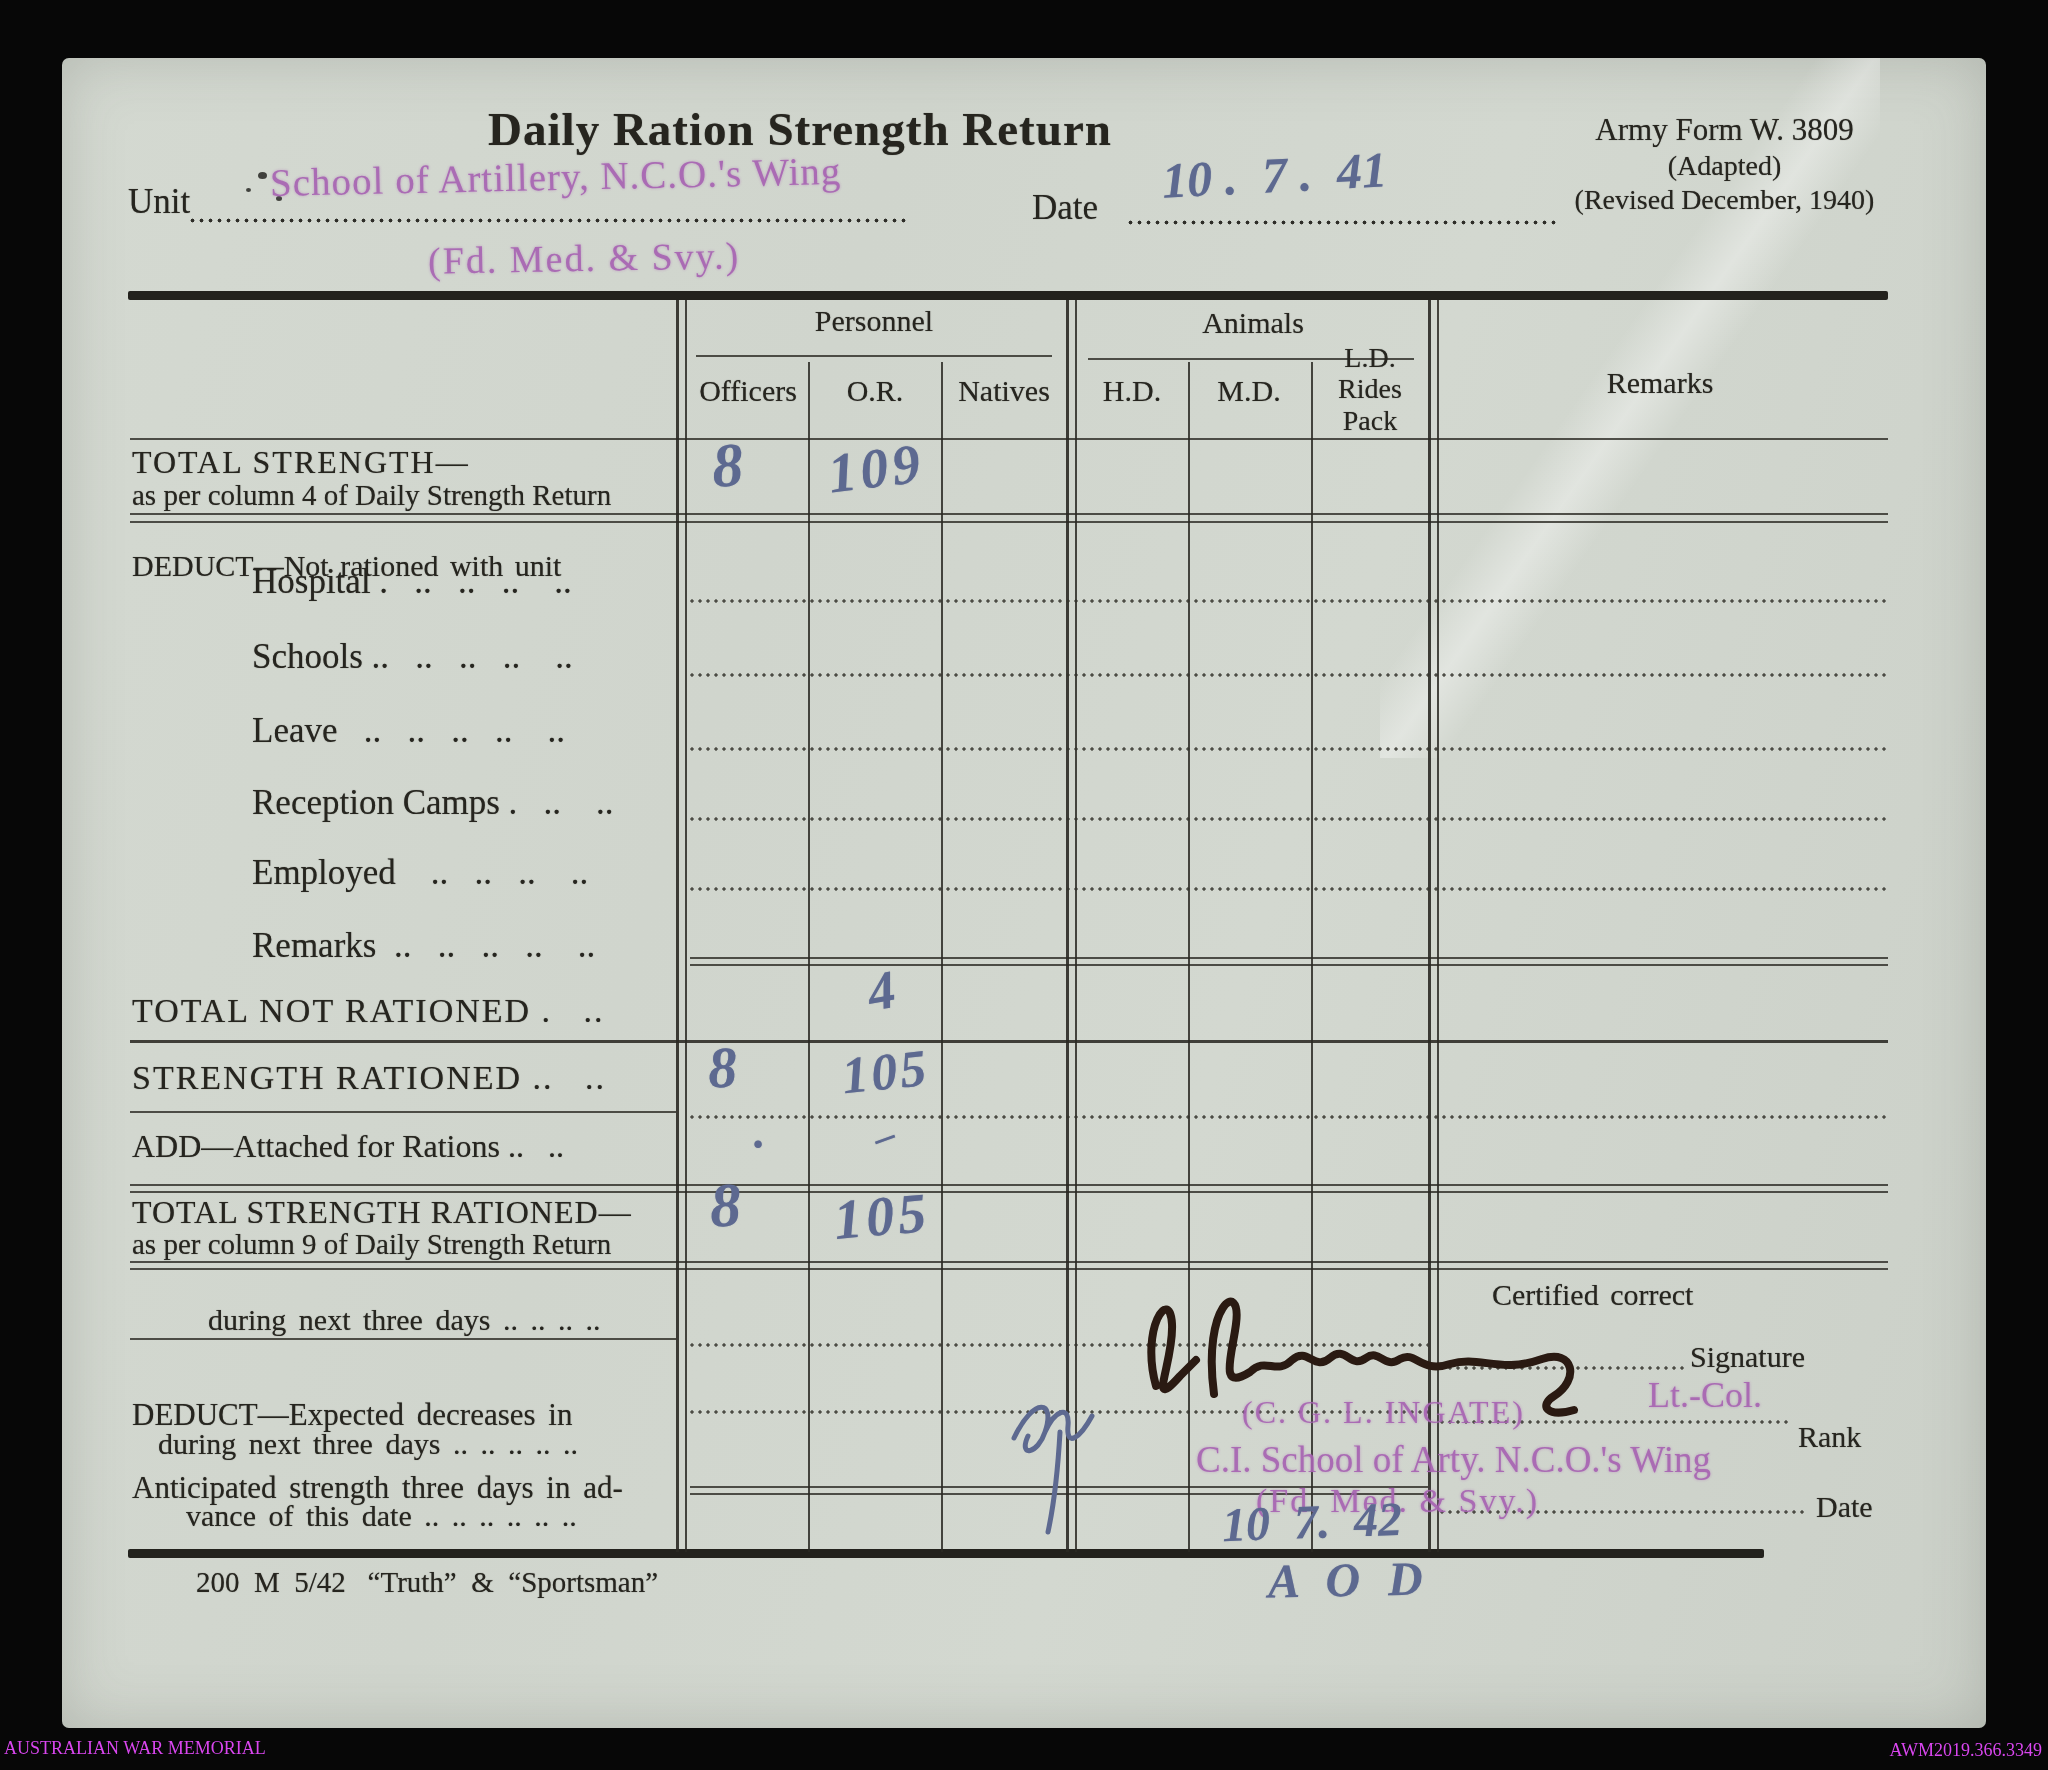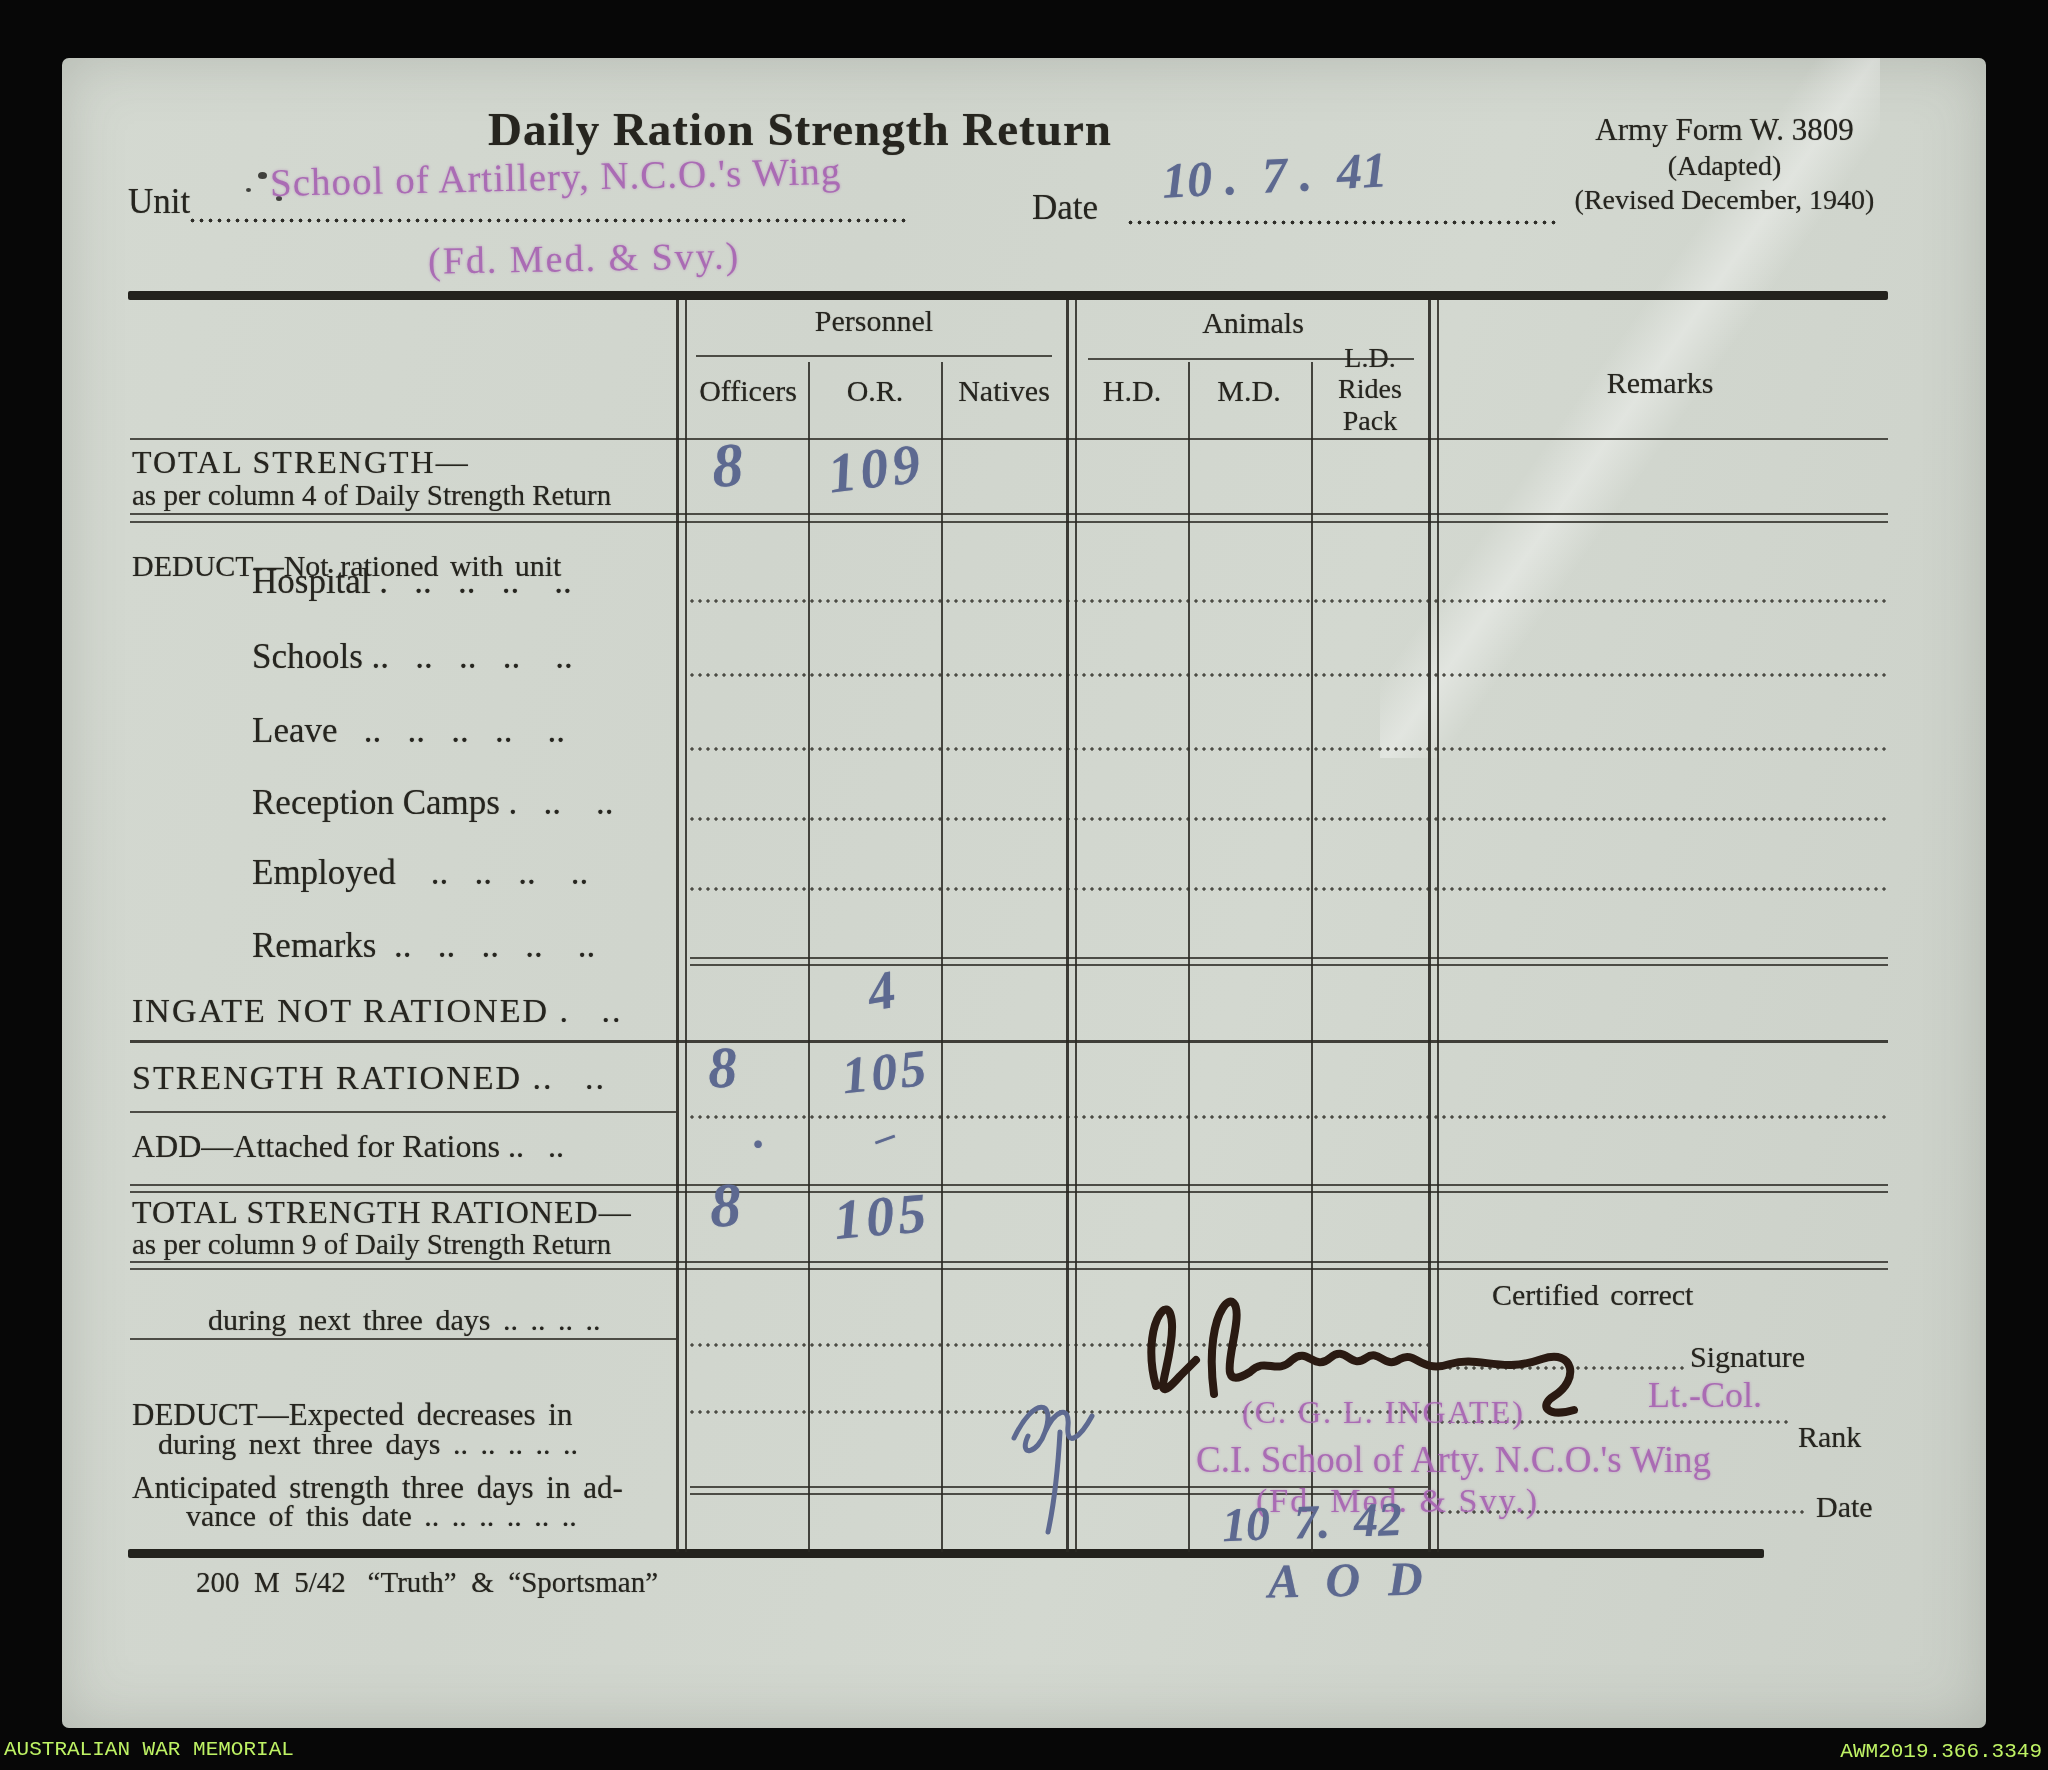--- a/index.html
+++ b/index.html
@@ -20,21 +20,21 @@
        text-shadow:0 0 1px rgba(93,105,144,.5);}
   .hline{position:absolute;background:rgba(42,41,35,.88);height:3px;}
   .hthin{position:absolute;background:rgba(42,41,35,.8);height:2px;}
   .vline{position:absolute;background:rgba(42,41,35,.85);width:2px;}
   .vthick{position:absolute;background:rgba(42,41,35,.9);width:3px;}
   .thick{position:absolute;background:#23221d;height:9px;border-radius:2px;}
   .dotline{position:absolute;height:5px;background-image:radial-gradient(circle at 2.5px 2.5px,#2e2d28 1.7px,transparent 2.2px);
            background-size:9px 5px;background-repeat:repeat-x;}
   .dotrow{position:absolute;height:4px;background-image:radial-gradient(circle at 2px 2px,#34332c 1.4px,transparent 1.9px);
           background-size:8px 4px;background-repeat:repeat-x;opacity:.85;}
-  .scanbar{position:absolute;color:#bef264;font-family:Liberation Mono, monospace;font-size:21px;}
+  .scanbar{position:absolute;color:#d946ef;font-family:Liberation Serif, serif;font-size:18px;}
   svg{position:absolute;overflow:visible;}
 </style>
 </head>
 <body>
 
 <div class="page">
   <div class="paper"></div>
   <div class="crease"></div>
   <div class="pinhole" style="left:258px;top:172px;"></div>
   <div class="pinhole" style="left:276px;top:196px;width:6px;height:5px;"></div>
@@ -108,21 +108,21 @@
 
   <div class="ink caps" style="left:132px;top:444px;font-size:32px;">TOTAL STRENGTH—</div>
   <div class="ink" style="left:132px;top:479px;font-size:29px;">as per column 4 of Daily Strength Return</div>
   <div class="ink" style="left:132px;top:549px;font-size:30px;word-spacing:4px;">DEDUCT—Not rationed with unit</div>
   <div class="ink keepspace" style="left:252px;top:562px;font-size:35px;">Hospital .   ..   ..   ..    ..</div>
   <div class="ink keepspace" style="left:252px;top:637px;font-size:35px;">Schools ..   ..   ..   ..    ..</div>
   <div class="ink keepspace" style="left:252px;top:711px;font-size:35px;">Leave   ..   ..   ..   ..    ..</div>
   <div class="ink keepspace" style="left:252px;top:783px;font-size:35px;">Reception Camps .   ..    ..</div>
   <div class="ink keepspace" style="left:252px;top:853px;font-size:35px;">Employed    ..   ..   ..    ..</div>
   <div class="ink keepspace" style="left:252px;top:926px;font-size:35px;">Remarks  ..   ..   ..   ..    ..</div>
-  <div class="ink caps keepspace" style="left:132px;top:992px;font-size:34px;">INGATE NOT RATIONED .   ..</div>
+  <div class="ink caps keepspace" style="left:132px;top:992px;font-size:34px;">TOTAL NOT RATIONED .   ..</div>
   <div class="ink caps keepspace" style="left:132px;top:1059px;font-size:34px;">STRENGTH RATIONED ..   ..</div>
   <div class="ink keepspace" style="left:132px;top:1128px;font-size:32px;">ADD—Attached for Rations ..   ..</div>
   <div class="ink caps" style="left:132px;top:1194px;font-size:32px;letter-spacing:1px;">TOTAL STRENGTH RATIONED—</div>
   <div class="ink" style="left:132px;top:1228px;font-size:29px;">as per column 9 of Daily Strength Return</div>
   <div class="ink" style="left:208px;top:1303px;font-size:30px;word-spacing:5px;">during next three days .. .. .. ..</div>
   <div class="ink" style="left:132px;top:1397px;font-size:31px;word-spacing:5px;">DEDUCT—Expected decreases in</div>
   <div class="ink" style="left:158px;top:1427px;font-size:30px;word-spacing:5px;">during next three days .. .. .. .. ..</div>
   <div class="ink" style="left:132px;top:1470px;font-size:31px;word-spacing:5px;">Anticipated strength three days in ad-</div>
   <div class="ink" style="left:186px;top:1499px;font-size:30px;word-spacing:5px;">vance of this date .. .. .. .. .. ..</div>
 

